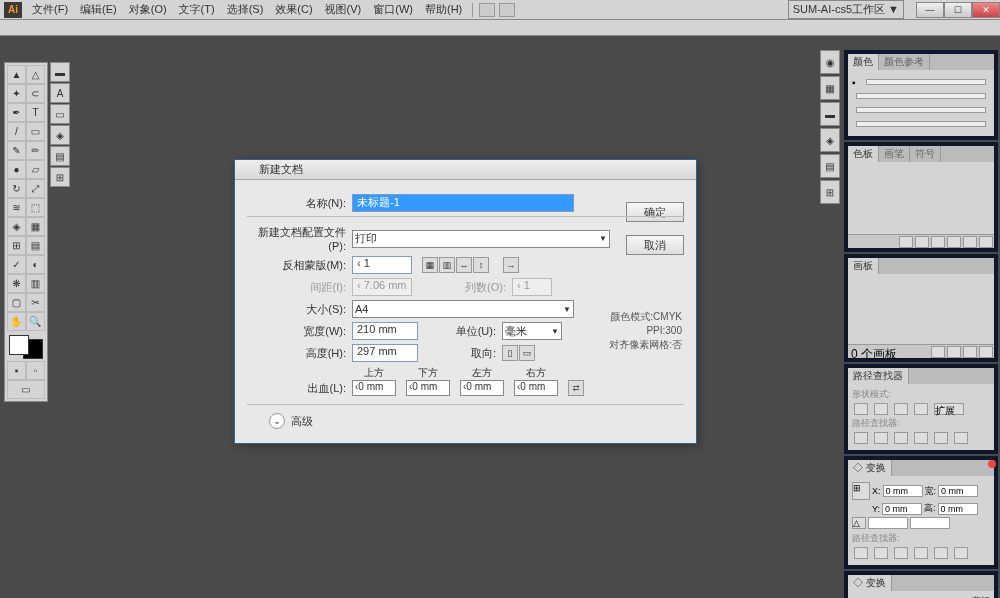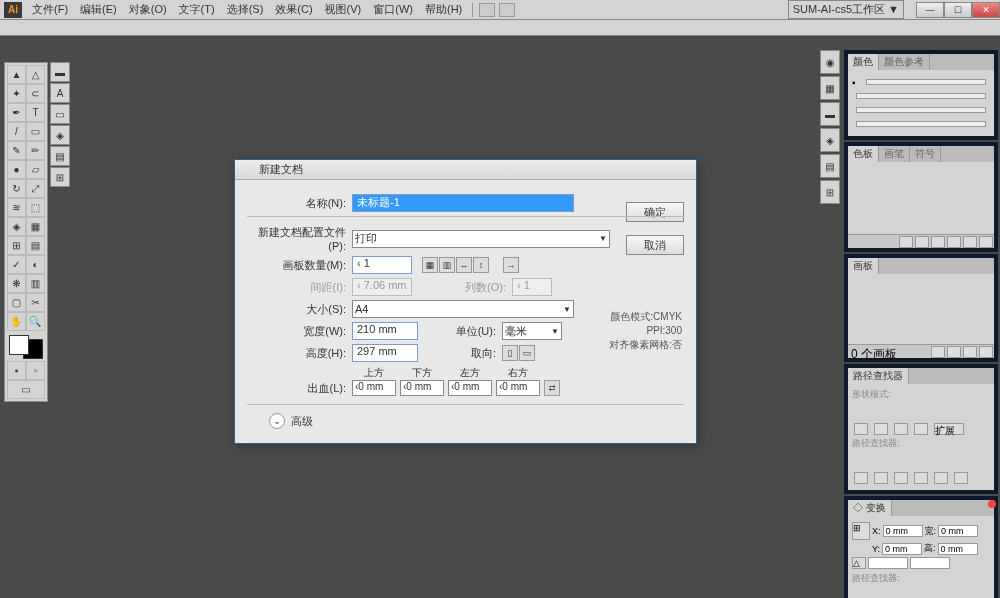--- a/index.html
+++ b/index.html
@@ -45,40 +45,40 @@
 .panel-tabs { display: flex; background: #bbb; height: 16px; }
 .ptab { padding: 1px 5px; background: #d4d4d4; border-right: 1px solid #999; color: #333; font-size: 10px; }
 .ptab.inactive { background: #bbb; color: #666; }
 .panel-body { padding: 4px; min-height: 40px; }
 .slider-row { display: flex; align-items: center; margin: 2px 0; height: 12px; }
 .slider-track { flex: 1; height: 6px; background: #eee; border: 1px solid #999; margin: 0 4px; }
 .panel-foot { height: 14px; background: #c8c8c8; border-top: 1px solid #999; display: flex; justify-content: flex-end; padding: 1px; gap: 2px; }
 .pf-btn { width: 14px; height: 12px; background: #ddd; border: 1px solid #999; }
 .xform-row { display: flex; align-items: center; gap: 2px; font-size: 9px; margin: 2px 0; }
 .xf-in { width: 40px; height: 12px; background: #fff; border: 1px solid #999; font-size: 9px; padding: 0 2px; }
-.pf-row { display: flex; gap: 6px; padding: 2px; margin-top: 20px; }
+.pf-row { display: flex; gap: 6px; padding: 2px; }
 
 
 .dialog { position: absolute; left: 234px; top: 123px; width: 463px; background: #e8e8e8; border: 1px solid #2a6496; box-shadow: 2px 2px 8px rgba(0,0,0,0.3); }
 .dlg-title { height: 20px; background: linear-gradient(#eee,#d8d8d8); border-bottom: 1px solid #aaa; padding: 2px 24px; font-size: 11px; color: #333; }
 .dlg-body { padding: 10px 12px 14px 12px; font-size: 11px; color: #333; position: relative; }
 .dlg-row { display: flex; align-items: center; margin: 4px 0; }
 .dlg-label { width: 105px; text-align: right; padding-right: 6px; color: #333; }
 .dlg-label.dis { color: #999; }
 .dlg-input { height: 18px; border: 1px solid #7a9cc6; background: #fff; font-size: 11px; padding: 0 4px; }
 .dlg-input.sel { background: #3399ff; color: #fff; }
 .dlg-input.dis { background: #eee; color: #999; border-color: #bbb; }
 .dlg-select { height: 18px; border: 1px solid #888; background: #fff; font-size: 11px; padding: 0 2px; display: flex; align-items: center; justify-content: space-between; }
 .dd-arrow { font-size: 8px; color: #333; }
 .dlg-btn { width: 58px; height: 20px; background: linear-gradient(#f8f8f8,#ddd); border: 1px solid #888; font-size: 11px; display: flex; align-items: center; justify-content: center; }
 .dlg-btns { position: absolute; right: 12px; top: 10px; display: flex; flex-direction: column; gap: 13px; margin-top: 12px; }
 .dlg-info { position: absolute; right: 14px; top: 130px; font-size: 10px; color: #555; text-align: right; line-height: 14px; }
 .mini-btn { width: 16px; height: 16px; background: #ddd; border: 1px solid #999; display: inline-flex; align-items: center; justify-content: center; font-size: 9px; }
 .mini-group { display: flex; gap: 1px; }
-.bleed-group { display: flex; gap: 4px; }
+.bleed-group { display: flex; gap: 10px; }
 .bleed-col { display: flex; flex-direction: column; align-items: center; font-size: 10px; }
 .bleed-in { width: 44px; height: 16px; border: 1px solid #888; background: #fff; font-size: 10px; padding: 0 2px; }
 .adv-toggle { display: flex; align-items: center; gap: 6px; margin-top: 8px; margin-left: 22px; }
 .chev { width: 16px; height: 16px; border: 1px solid #999; border-radius: 8px; display: flex; align-items: center; justify-content: center; font-size: 9px; background: #fff; }
 .profile-sect { border-top: 1px solid #bbb; border-bottom: 1px solid #bbb; padding: 4px 0; margin: 4px 0; position: relative; }
 </style>
 </head>
 <body>
 
 <div class="menu-bar">
@@ -351,21 +351,21 @@
 
       <div class="profile-sect" style="margin-left:0">
         <div class="dlg-row">
           <div class="dlg-label" style="width:105px">新建文档配置文件(P):</div>
           <div class="dlg-select" style="width:258px">
               <span>打印</span>
               <span class="dd-arrow">▼</span>
             </div>
         </div>
         <div class="dlg-row">
-          <div class="dlg-label">画板数量(M):</div>
+          <div class="dlg-label">反相蒙版(M):</div>
           <div class="dlg-input" style="width:60px">‹ <span>1</span></div>
           <div style="width:10px"></div>
           <div class="mini-group">
             <div class="mini-btn">▦</div>
             <div class="mini-btn">▥</div>
             <div class="mini-btn">↔</div>
             <div class="mini-btn">↕</div>
           </div>
           <div style="width:14px"></div>
           <div class="mini-btn">→</div>

